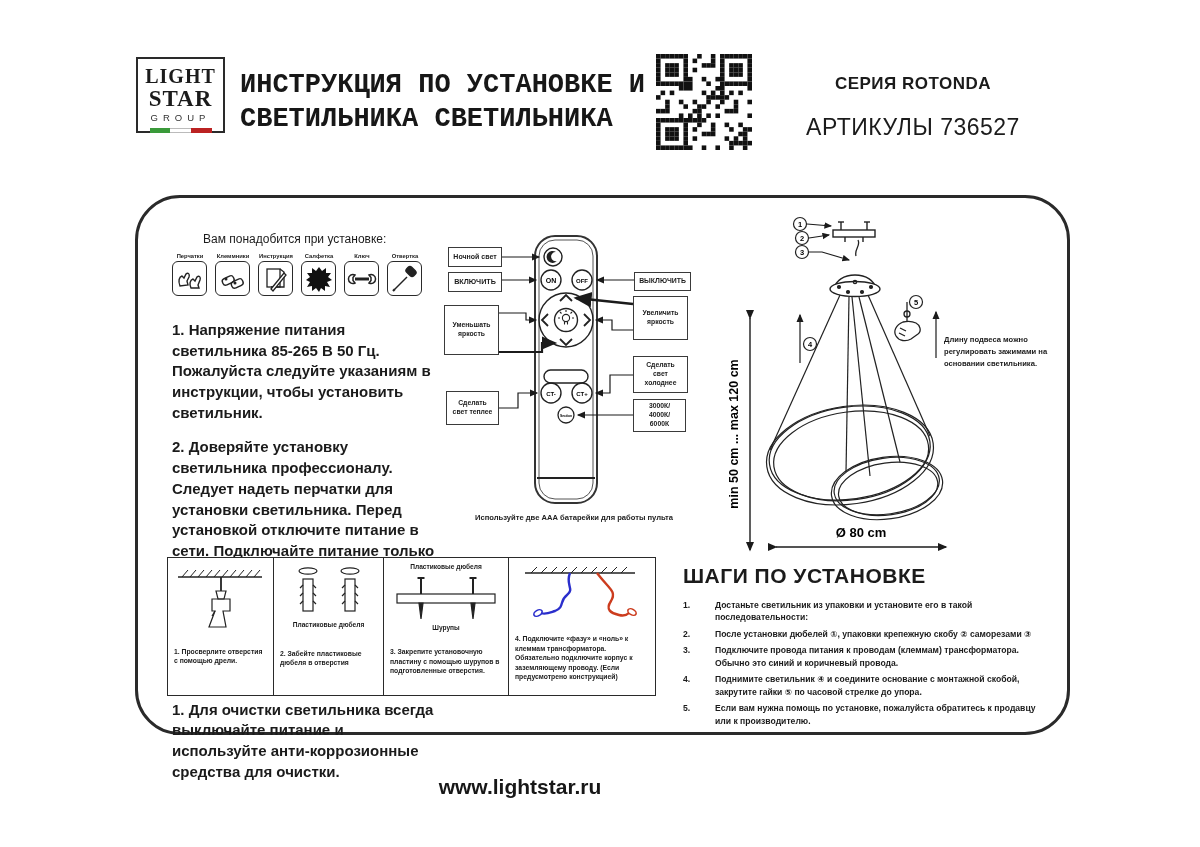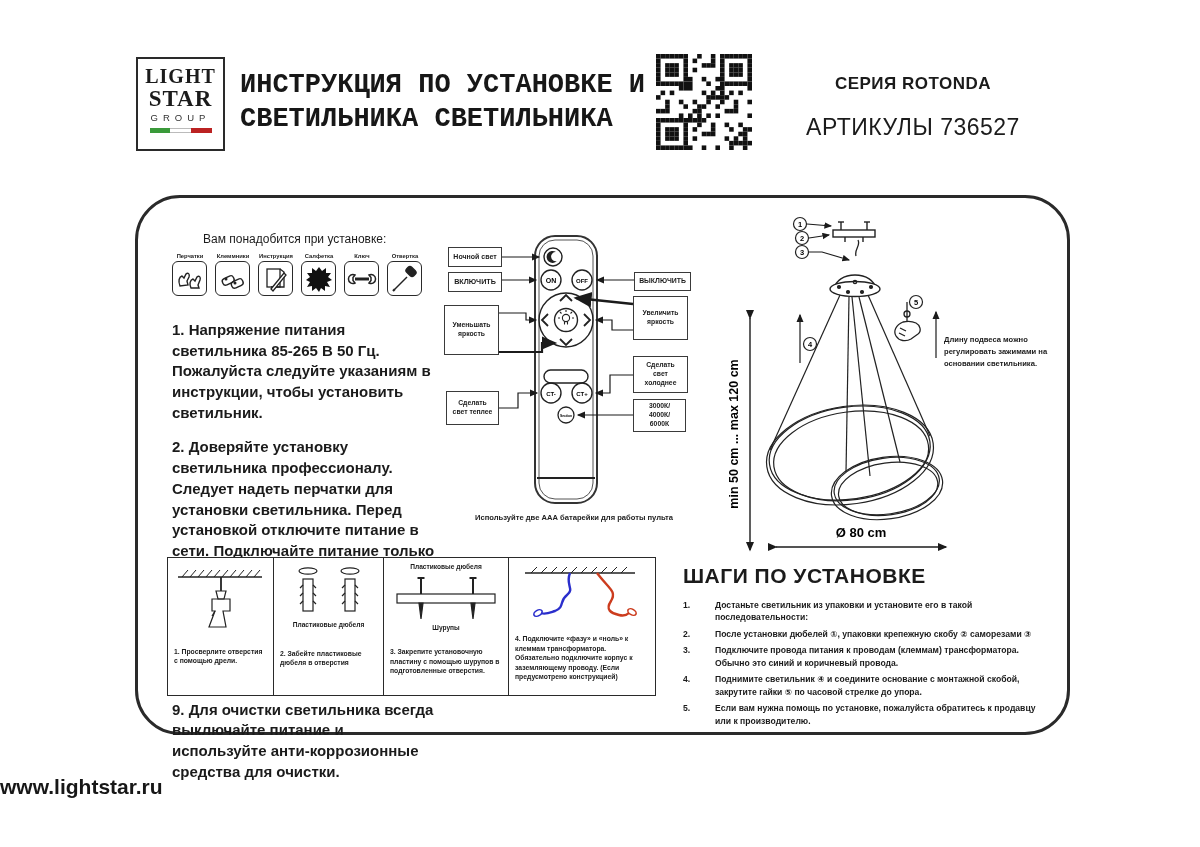--- a/index.html
+++ b/index.html
@@ -2,21 +2,21 @@
 <html><head>
 <meta charset="utf-8">
 <style>
   * { margin:0; padding:0; box-sizing:border-box; }
   html,body { background:#fff; }
   body { font-family:"Liberation Sans","DejaVu Sans",sans-serif; color:#1b1b1b; }
   #page { position:relative; width:1200px; height:847px; background:#fff; overflow:hidden; }
   .abs { position:absolute; }
 
   
-  .logo-box { left:136px; top:57px; width:89px; height:94px; border:2px solid #2a2a2a; text-align:center; padding-top:7px; background:#fff; }
+  .logo-box { left:136px; top:57px; width:89px; height:76px; border:2px solid #2a2a2a; text-align:center; padding-top:7px; background:#fff; }
   .logo-l1 { font-family:"Liberation Serif","DejaVu Serif",serif; font-weight:700; font-size:20px; letter-spacing:1px; line-height:1.05; }
   .logo-l2 { font-family:"Liberation Serif","DejaVu Serif",serif; font-weight:700; font-size:23px; letter-spacing:1px; line-height:1.0; }
   .logo-l3 { font-size:9.5px; letter-spacing:5px; margin-top:2px; color:#333; }
   .logo-flag { width:62px; height:5px; margin:5px auto 0; display:flex; border-bottom:1px solid #888; }
   .logo-flag span { flex:1; height:5px; }
   .title { left:240px; top:68px; width:420px; font-size:27px; font-weight:700; line-height:1.27; color:#171717;font-family:Liberation Mono, monospace; }
   .series-wrap { left:782px; top:74px; width:262px; text-align:center; }
   .series { font-size:17px; font-weight:700; letter-spacing:0.5px; }
   .articles { font-size:23px; font-weight:400; margin-top:20px; letter-spacing:0.5px; }
 
@@ -47,21 +47,21 @@
   .icap { font-size:6.8px; font-weight:700; line-height:1.4; margin-top:auto; }
   .ilabel { font-size:6.6px; font-weight:700; text-align:center; }
 
   
   .steps-head { left:683px; top:564px; font-size:21px; font-weight:700; letter-spacing:0.5px; }
   .steps { left:683px; top:599px; width:356px; }
   .step { display:flex; margin-bottom:4px; font-size:8.6px; font-weight:700; line-height:1.45; }
   .step-num { width:32px; flex:none; }
   .step-text { flex:1; }
 
-  .footer { left:0; top:775px; width:1016px; text-align:left; font-size:21px; font-weight:700; color:#171717; }
+  .footer { left:12px; top:775px; width:1016px; text-align:center; font-size:21px; font-weight:700; color:#171717; }
 
   svg { display:block; }
   svg text { font-family:"Liberation Sans","DejaVu Sans",sans-serif; }
 </style>
 </head>
 <body>
 
 <div id="page">
 
   <div class="abs logo-box">
@@ -339,21 +339,21 @@
         <rect x="16" y="4" width="10" height="7" rx="2.5" transform="rotate(45 21 7.5)" fill="#222"></rect>
         <line x1="5" y1="25" x2="3" y2="27" stroke-width="2.2"></line>
       </svg>
         </div>
     </div>
   </div>
 
   <div class="abs warns">
     <p>1. Напряжение питания светильника 85-265 В 50 Гц. Пожалуйста следуйте указаниям в инструкции, чтобы установить светильник.</p>
     <p>2. Доверяйте установку светильника профессионалу. Следует надеть перчатки для установки светильника. Перед установкой отключите питание в сети. Подключайте питание только после полной установки светильника. К источнику света можно прикасаться только когда питание выключено и прошло достаточно времени для его охлаждения.</p>
-    <p>9. Для очистки светильника всегда выключайте питание и используйте анти-коррозионные средства для очистки.</p>
+    <p>1. Для очистки светильника всегда выключайте питание и используйте анти-коррозионные средства для очистки.</p>
   </div>
 
   <svg class="abs" style="left:440px; top:230px;" width="300" height="300" viewBox="0 0 300 300">
     <defs>
       <marker id="ar1" markerWidth="8" markerHeight="8" refX="6" refY="3" orient="auto">
         <path d="M0,0 L7,3 L0,6 z" fill="#1b1b1b"></path>
       </marker>
     </defs>
 
     <rect x="95" y="6" width="62" height="267" rx="20" fill="#fff" stroke="#333" stroke-width="2"></rect>

